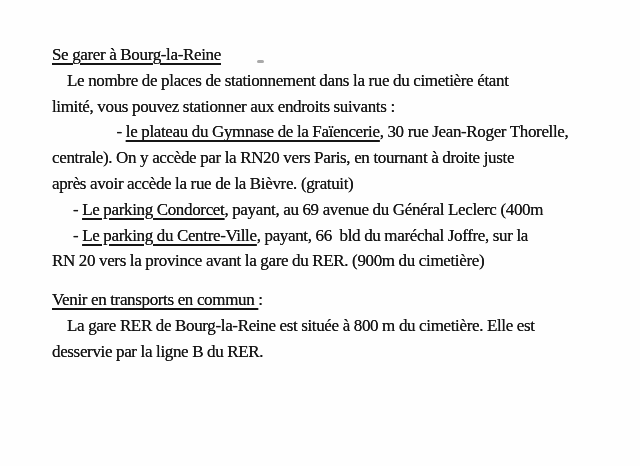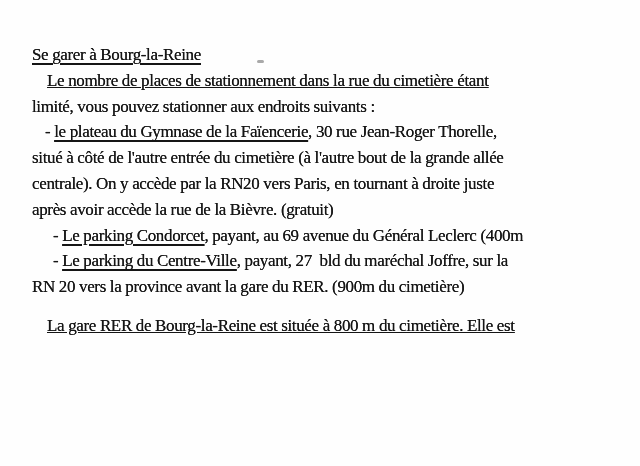--- a/index.html
+++ b/index.html
@@ -24,23 +24,24 @@
     top: 42px;
     left: 32px;
     right: 20px;
     
     text-shadow: 0 0 0.45px rgba(10,10,10,0.85);
     filter: blur(0.22px) contrast(1.02);
   }
   .line {
     white-space: pre;   
     height: 25.8px;
+    margin-left: 20px;
   }
-  .ind-para  { padding-left: 15px; text-decoration: underline; }  
-  .ind-dash1 { padding-left: 13px; }  
+  .ind-para  { padding-left: 15px; }  
+  .ind-dash1 { padding-left: 13px; text-align: center; }  
   .ind-dash2 { padding-left: 21px; }  
   .gap { height: 13px; }              
   .u {
     text-decoration: underline;
     text-decoration-thickness: 1.6px;
     text-underline-offset: 2.6px;
   }
   .speck {
     position: absolute;
     left: 257px;
@@ -59,35 +60,36 @@
   <div class="doc">
 
     <div class="line"><span class="u">Se garer à Bourg-la-Reine</span></div>
 
     <div class="line ind-para"><span>Le nombre de places de stationnement dans la rue du cimetière étant</span></div>
 
     <div class="line"><span>limité, vous pouvez stationner aux endroits suivants :</span></div>
 
     <div class="line ind-dash1"><span>- </span><span class="u">le plateau du Gymnase de la Faïencerie</span><span>, 30 rue Jean-Roger Thorelle,</span></div>
 
-    <div class="line"><span>situé à côté de l'autre entrée du cimetière (à l'autre bout de la grande allée</span></div>
 
     <div class="line"><span>centrale). On y accède par la RN20 vers Paris, en tournant à droite juste</span></div>
 
     <div class="line"><span>après avoir accède la rue de la Bièvre. (gratuit)</span></div>
 
     <div class="line ind-dash2"><span>- </span><span class="u">Le parking Condorcet</span><span>, payant, au 69 avenue du Général Leclerc (400m</span></div>
 
 
-    <div class="line ind-dash2"><span>- </span><span class="u">Le parking du Centre-Ville</span><span>, payant, 27  bld du maréchal Joffre, sur la</span></div>
+    <div class="line ind-dash2"><span>- </span><span class="u">Le parking du Centre-Ville</span><span>, payant, 66  bld du maréchal Joffre, sur la</span></div>
 
     <div class="line"><span>RN 20 vers la province avant la gare du RER. (900m du cimetière)</span></div>
 
     <div class="gap"></div>
 
+    <div class="line"><span class="u">Venir en transports en commun </span><span>:</span></div>
 
     <div class="line ind-para"><span>La gare RER de Bourg-la-Reine est située à 800 m du cimetière. Elle est</span></div>
 
+    <div class="line"><span>desservie par la ligne B du RER.</span></div>
 
   </div>
 
   <div class="speck"></div>
 </div>
 
 </body></html>

